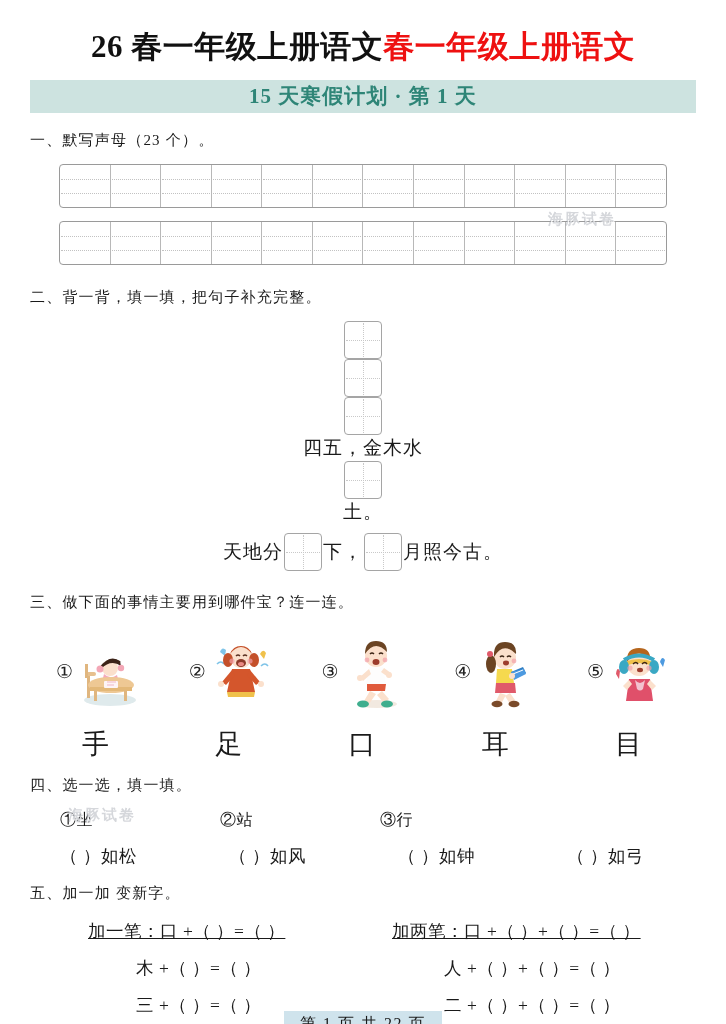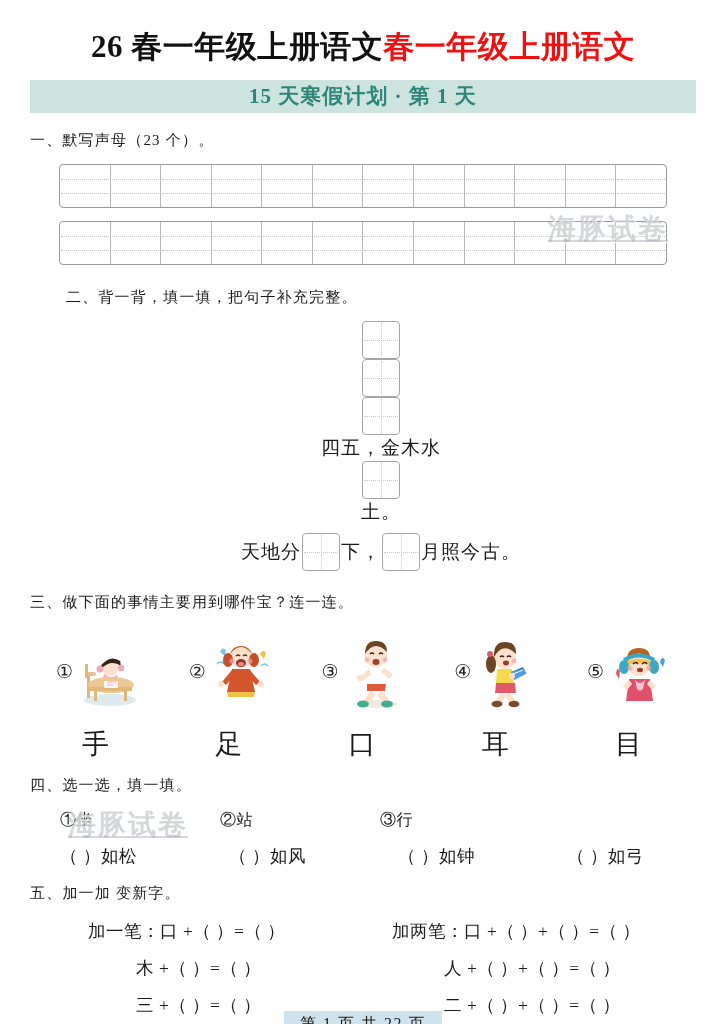--- a/index.html
+++ b/index.html
@@ -175,29 +175,28 @@
   .footer span {
     display: inline-block;
     padding: 3px 16px;
     font-size: 16px;
     letter-spacing: 1.5px;
   }
 
   
   .watermark {
     position: absolute;
-    font-size: 28px;
+    font-size: 15px;
     font-weight: bold;
     letter-spacing: 2px;
     color: rgba(150,156,165,0.40);
     text-shadow: 1px 1px 0 rgba(255,255,255,0.85);
     pointer-events: none;
     white-space: nowrap;
     font-family: "DejaVu Sans", sans-serif;
-    text-decoration: underline;
   }
   #wm-1 { left: 548px; top: 182px; }
   #wm-2 { left: 68px;  top: 778px; }
 </style>
 </head>
 <body>
 
 <div class="page">
 
   <div class="title">
@@ -235,21 +234,21 @@
         <div class="pinyin-cell"></div>
         <div class="pinyin-cell"></div>
         <div class="pinyin-cell"></div>
         <div class="pinyin-cell"></div>
         <div class="pinyin-cell"></div>
         <div class="pinyin-cell"></div>
       </div>
     </div>
   </div>
 
-  <div style="margin-top:23px;margin-left:36px;">
+  <div style="margin-top:23px;">
     <div class="q-head">二、背一背，填一填，把句子补充完整。</div>
 
     <div class="sentence-row" style="margin-top:14px;flex-direction:column;">
       <span class="tzg"></span>
       <span style="width:7px;"></span>
       <span class="tzg"></span>
       <span style="width:7px;"></span>
       <span class="tzg"></span>
       <span class="txt">四五，金木水</span>
       <span class="tzg"></span>
@@ -417,21 +416,21 @@
       <span>（    ）如钟</span>
       <span>（    ）如弓</span>
     </div>
   </div>
 
   <div style="margin-top:16px;">
     <div class="q-head">
       <span>五、</span><span>加一加</span><span> 变新字。</span>
     </div>
 
-    <div class="add-row" style="margin-top:16px;">
+    <div class="add-row" style="margin-top:16px;text-decoration:underline;">
       <span class="add-left"><span>加一笔：</span><span>口 +（  ）=（    ）</span></span>
       <span class="add-right"><span>加两笔：</span><span>口 +（  ）+（  ）=（    ）</span></span>
     </div>
 
     <div class="add-row" style="margin-top:13px;">
       <span class="add-left"><span class="indent"></span><span>木 +（  ）=（    ）</span></span>
       <span class="add-right"><span class="indent-r"></span><span>人 +（  ）+（  ）=（    ）</span></span>
     </div>
 
     <div class="add-row" style="margin-top:13px;">

